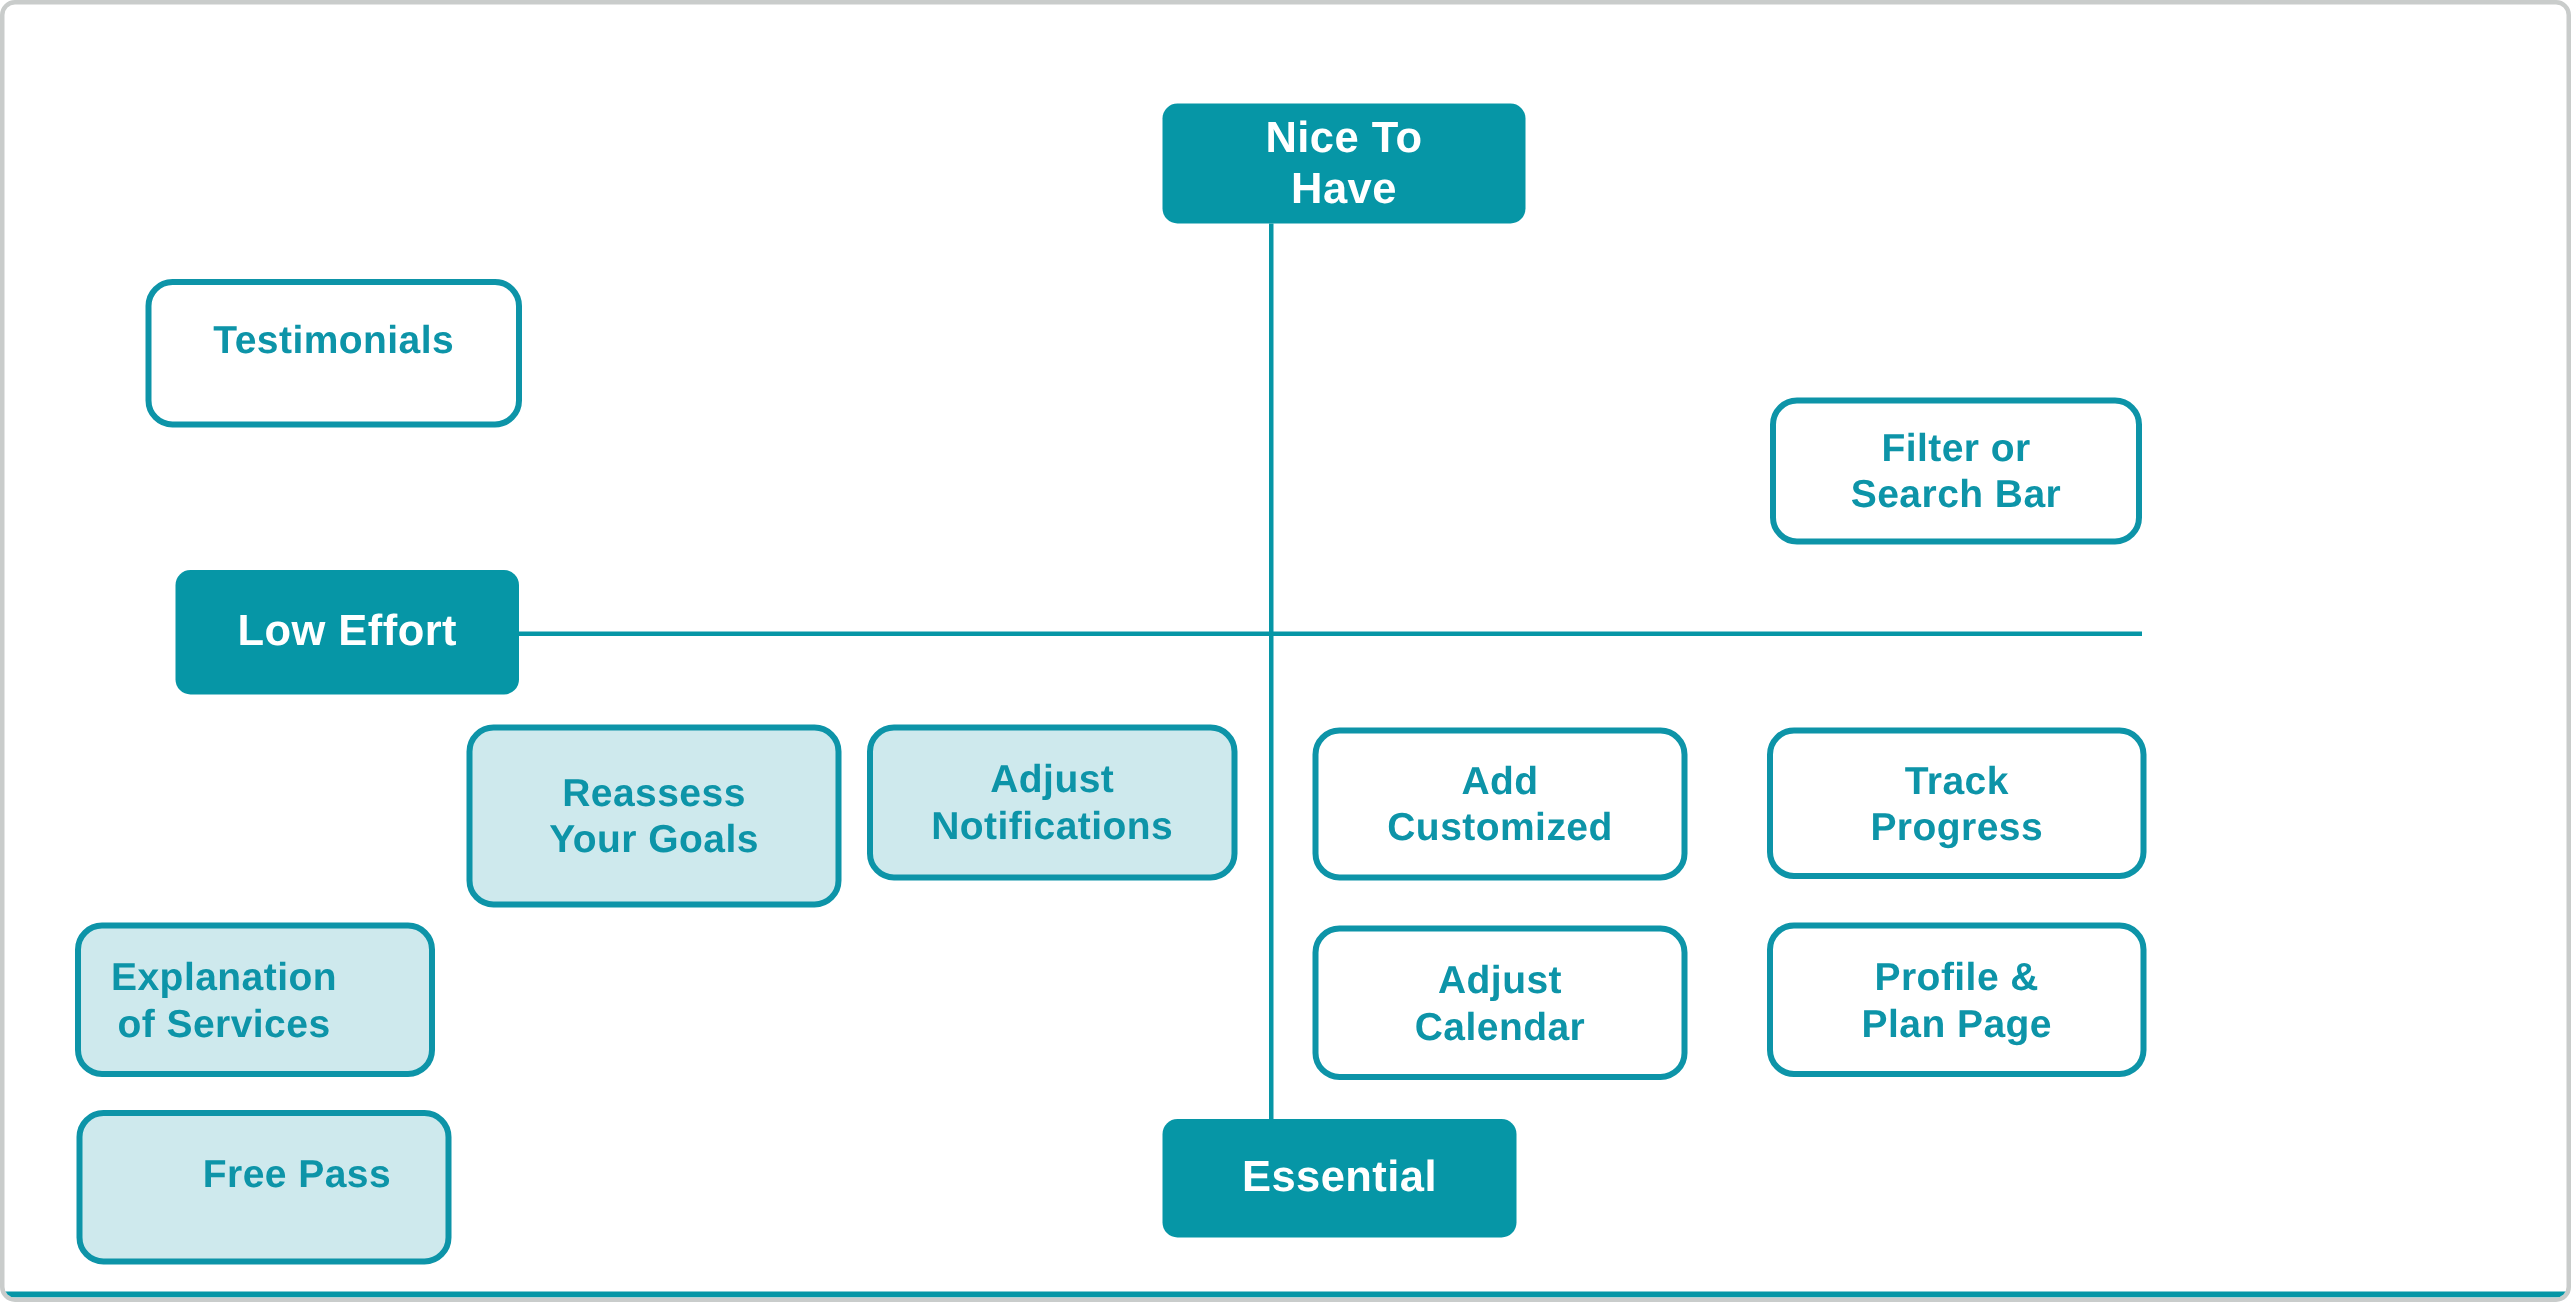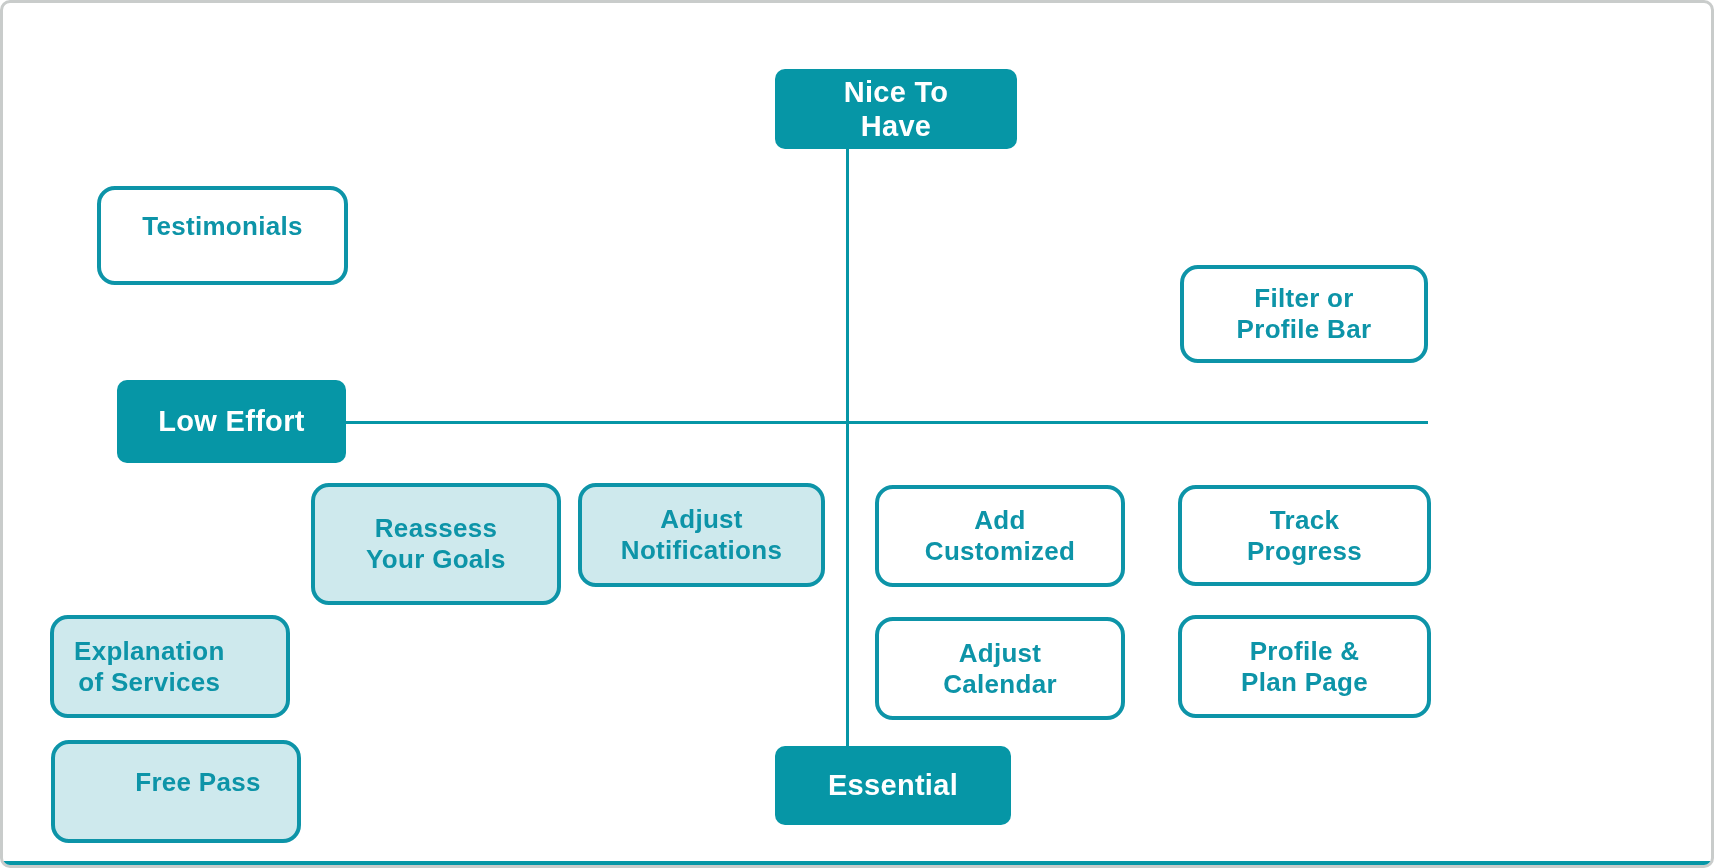--- a/index.html
+++ b/index.html
@@ -67,21 +67,21 @@
   <div class="line" style="left:0;top:858px;width:1708px;height:4px;"></div>
 
   <div class="box solid" style="left:724px;top:66px;width:242px;height:80px;">Nice To
 Have</div>
   <div class="box solid" style="left:66px;top:377px;width:229px;height:83px;">Low Effort</div>
   <div class="box solid" style="left:724px;top:743px;width:236px;height:79px;">Essential</div>
 
   <div class="box outline lift" style="left:62px;top:183px;width:251px;height:99px;margin-left:32px;">Testimonials</div>
 
   <div class="box outline" style="left:1177px;top:262px;width:248px;height:98px;">Filter or
-Profile Bar</div>
+Search Bar</div>
 
   <div class="box filled" style="left:308px;top:480px;width:250px;height:122px;">Reassess
 Your Goals</div>
   <div class="box filled" style="left:575px;top:480px;width:247px;height:104px;">Adjust
 Notifications</div>
   <div class="box filled left-text" style="left:47px;top:612px;width:240px;height:103px;">Explanation
 of Services</div>
   <div class="box filled lift" style="left:48px;top:737px;width:250px;height:103px;padding-left:44px;">Free Pass</div>
 
   <div class="box outline" style="left:872px;top:482px;width:250px;height:102px;">Add

